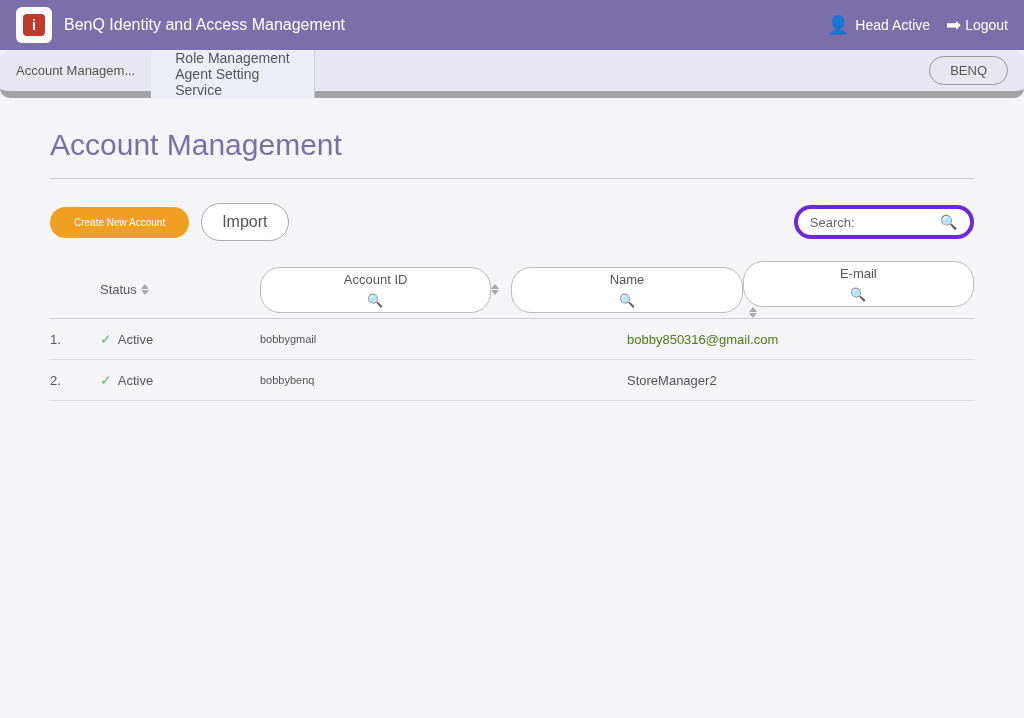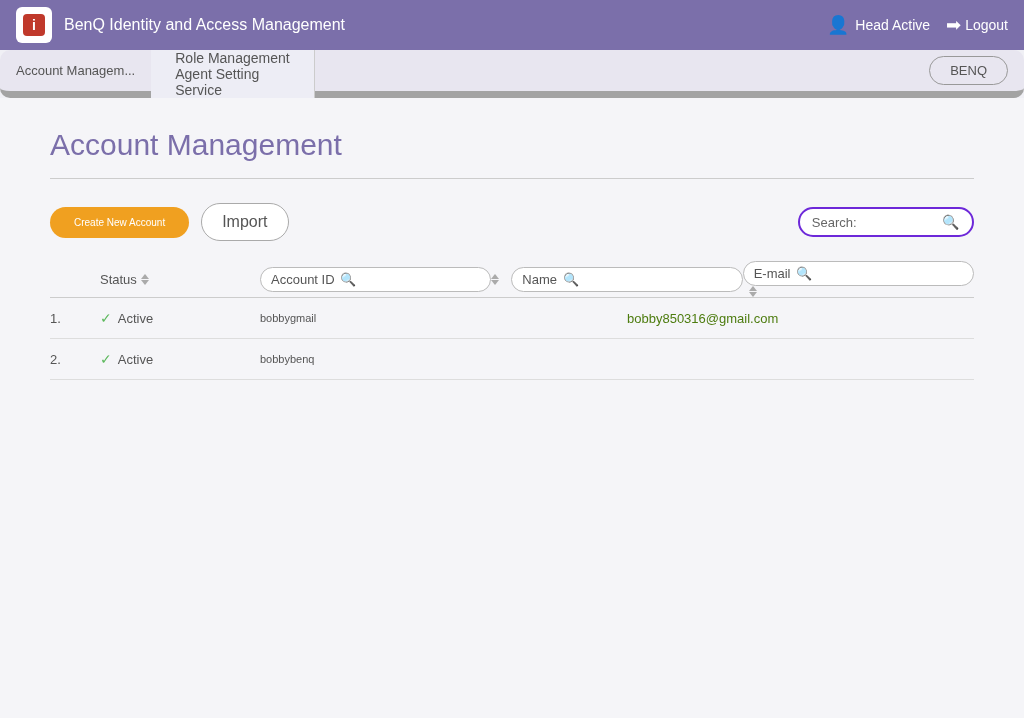--- a/index.html
+++ b/index.html
@@ -145,21 +145,21 @@
       border: 1px solid #aaa;
       border-radius: 24px;
       padding: 9px 20px;
       font-size: 16px;
       cursor: pointer;
     }
     .search-box {
       margin-left: auto;
       display: flex;
       align-items: flex-end;
-      border: 2px solid #6d28d9;
+      border: 4px solid #6d28d9;
       border-radius: 20px;
       padding: 5px 12px;
       background: white;
       min-width: 160px;
     }
     .search-label {
       color: #666;
       font-size: 13px;
       margin-right: 6px;
     }
@@ -189,20 +189,21 @@
     .col-header-pill {
       display: flex;
       align-items: center;
       border: 1px solid #bbb;
       border-radius: 20px;
       padding: 4px 10px;
       background: white;
       gap: 6px;
       font-size: 13px;
       color: #555;
+      flex-direction: column;
     }
     .sort-arrows {
       display: flex;
       flex-direction: column;
       gap: 1px;
     }
     .sort-arrow-up { 
       width: 0; height: 0;
       border-left: 4px solid transparent;
       border-right: 4px solid transparent;
@@ -335,16 +336,17 @@
       <div class="row-email">bobby850316@gmail.com</div>
     </div>
         <div class="data-row">
       <div class="row-num">2.</div>
       <div class="row-status">
         <span class="status-check">✓</span>
         <span class="status-text">Active</span>
       </div>
       <div class="row-account">bobbybenq</div>
       <div style="width:20px;"></div>
+      <div class="row-name">StoreManager2</div>
     </div>
       </div>
   </div>
 </div>
 
 </body></html>

